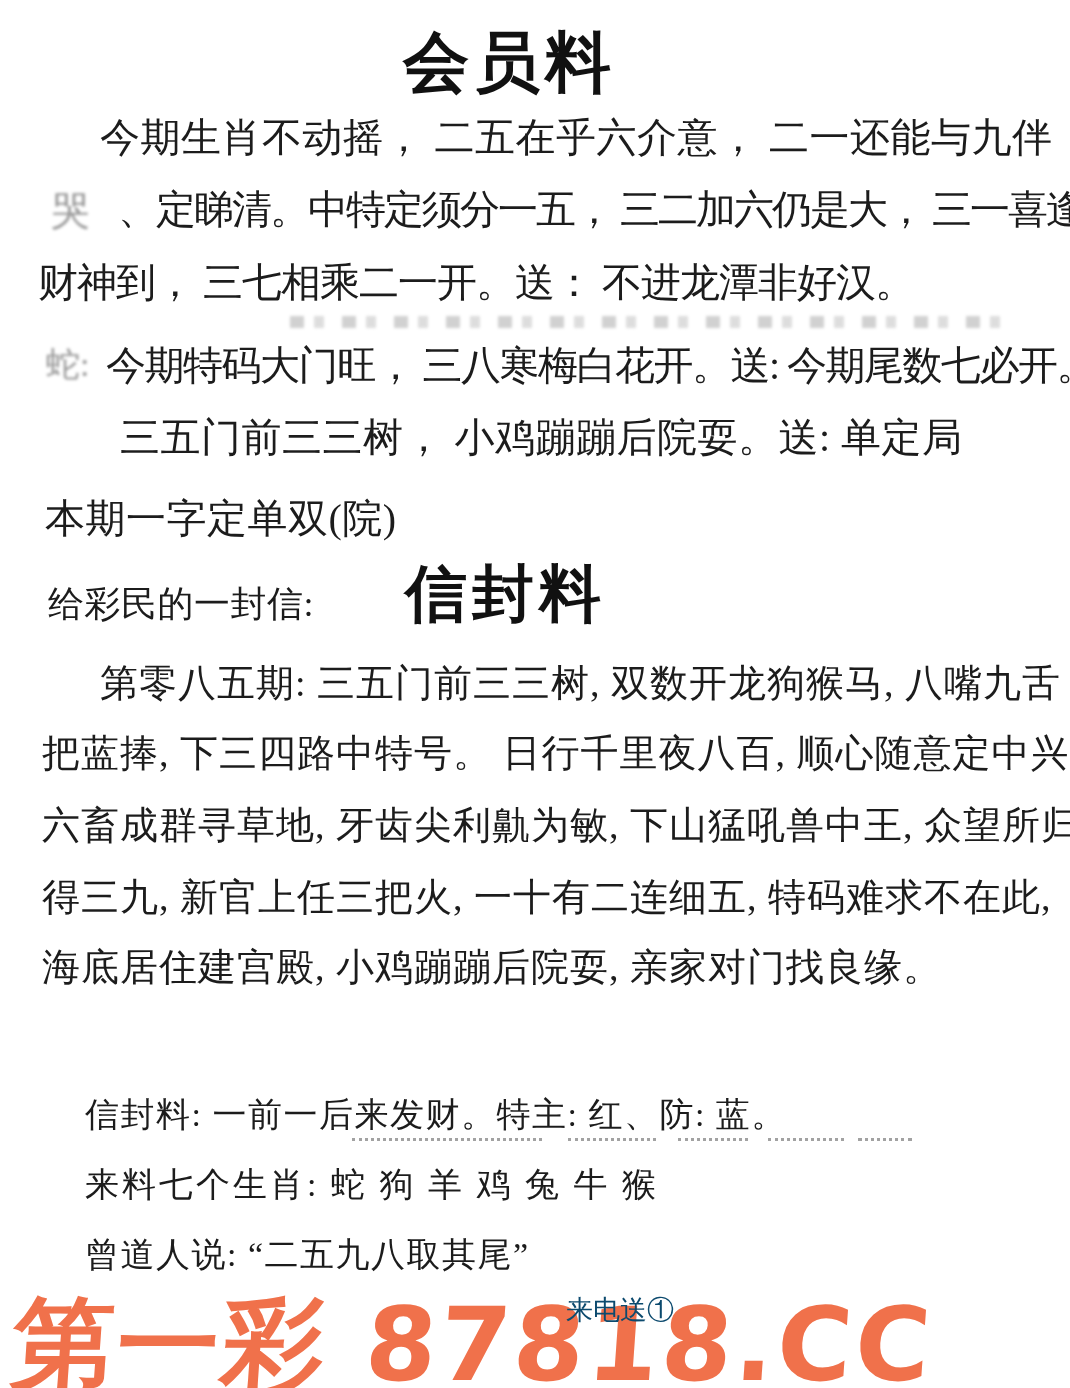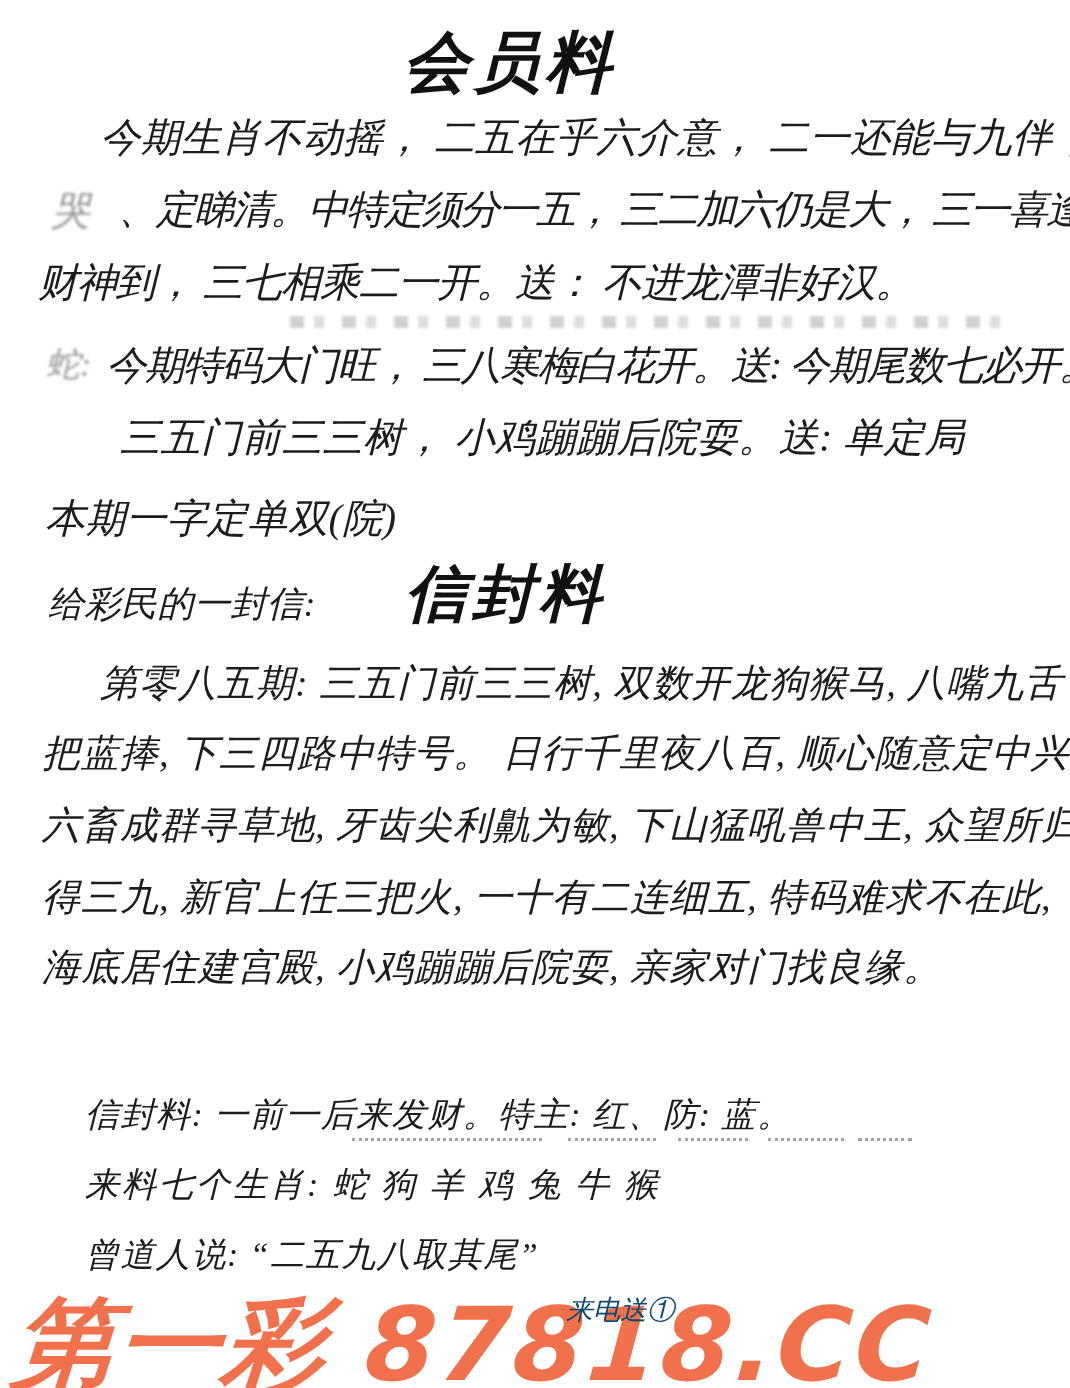--- a/index.html
+++ b/index.html
@@ -8,21 +8,20 @@
     background: #ffffff;
   }
   .page {
     position: relative;
     width: 1070px;
     height: 1388px;
     background: #ffffff;
     overflow: hidden;
     font-family: "Liberation Serif", "DejaVu Serif", serif;
     color: #1c1c1c;
-    font-style: italic;
   }
   .line {
     position: absolute;
     white-space: nowrap;
     font-size: 40px;
     letter-spacing: 0.5px;
     color: #1c1c1c;
   }
   .big-title {
     position: absolute;

